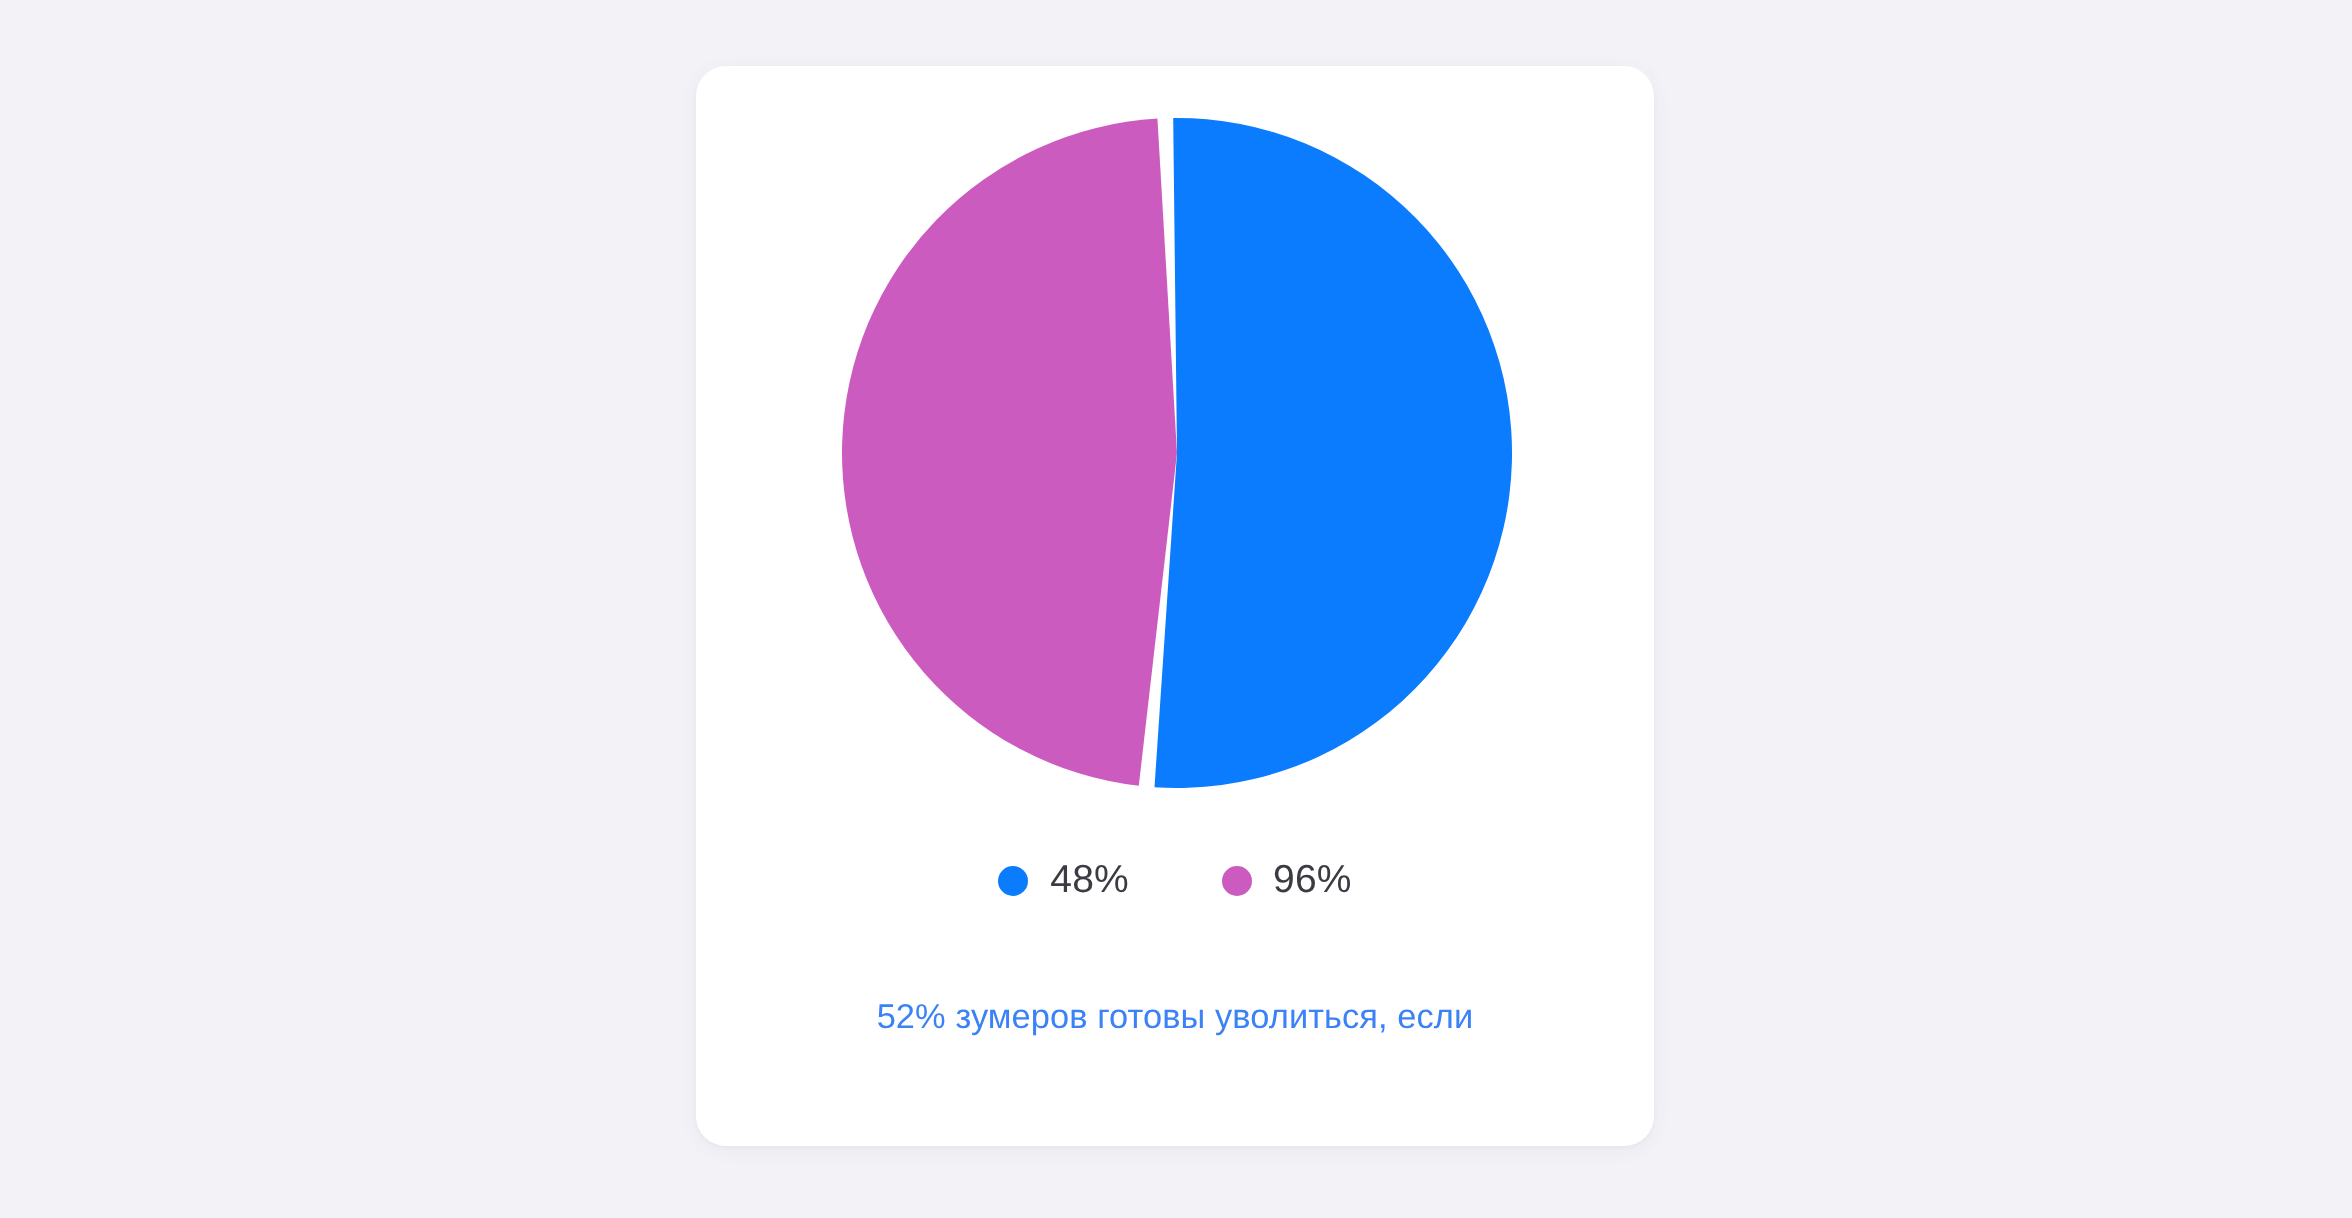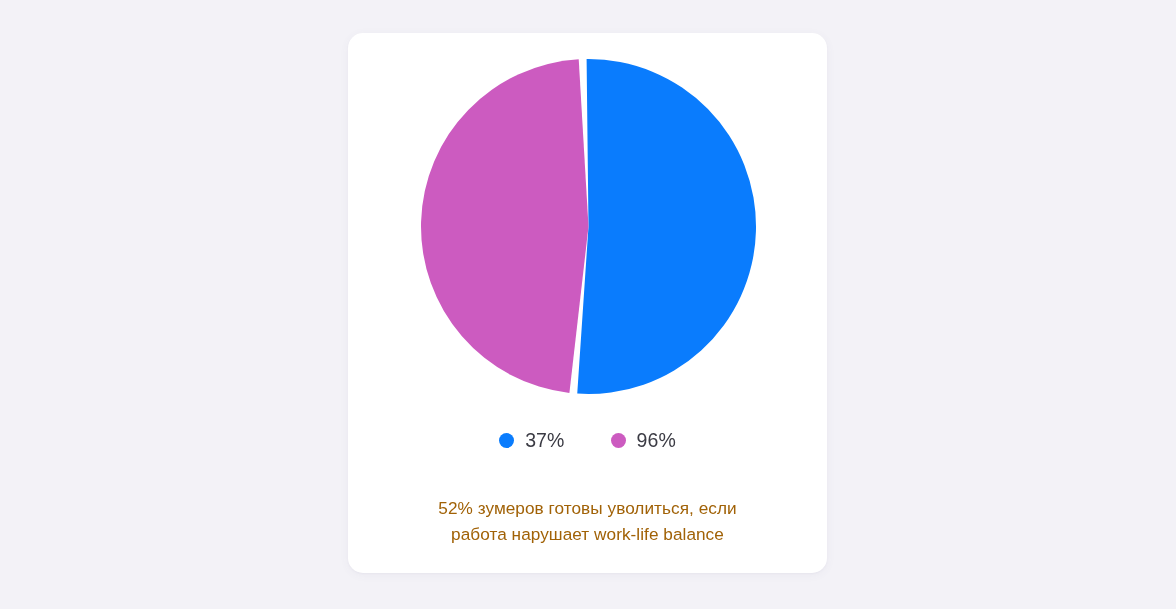--- a/index.html
+++ b/index.html
@@ -112,29 +112,28 @@
           <path id="slice-0" d="M 167.5 168.5 L 165.60 1.01 A 167.5 167.5 0 1 1 156.25 335.62 Z" fill="#0A7CFD"></path>
           <path id="slice-1" d="M 167.5 168.5 L 148.39 334.91 A 167.5 167.5 0 0 1 157.71 1.29 Z" fill="#CC5BC0"></path>
         </g>
       </svg>
     </div>
 
     <div id="legend">
 
       <div class="legend-item">
         <span class="legend-dot" id="legend-dot-0" style="background: rgb(10, 124, 253);"></span>
-        <span class="legend-label">37%</span>
+        <span class="legend-label">48%</span>
       </div>
 
       <div class="legend-item">
         <span class="legend-dot" id="legend-dot-1" style="background: rgb(204, 91, 192);"></span>
         <span class="legend-label">96%</span>
       </div>
 
     </div>
 
-    <div id="caption" style="color: #a16207;">
+    <div id="caption" style="color: #3b82f6;">
       <span class="caption-line">52% зумеров готовы уволиться, если</span>
-      <span class="caption-line">работа нарушает work-life balance</span>
     </div>
 
   </div>
 </div>
 
 </body></html>

